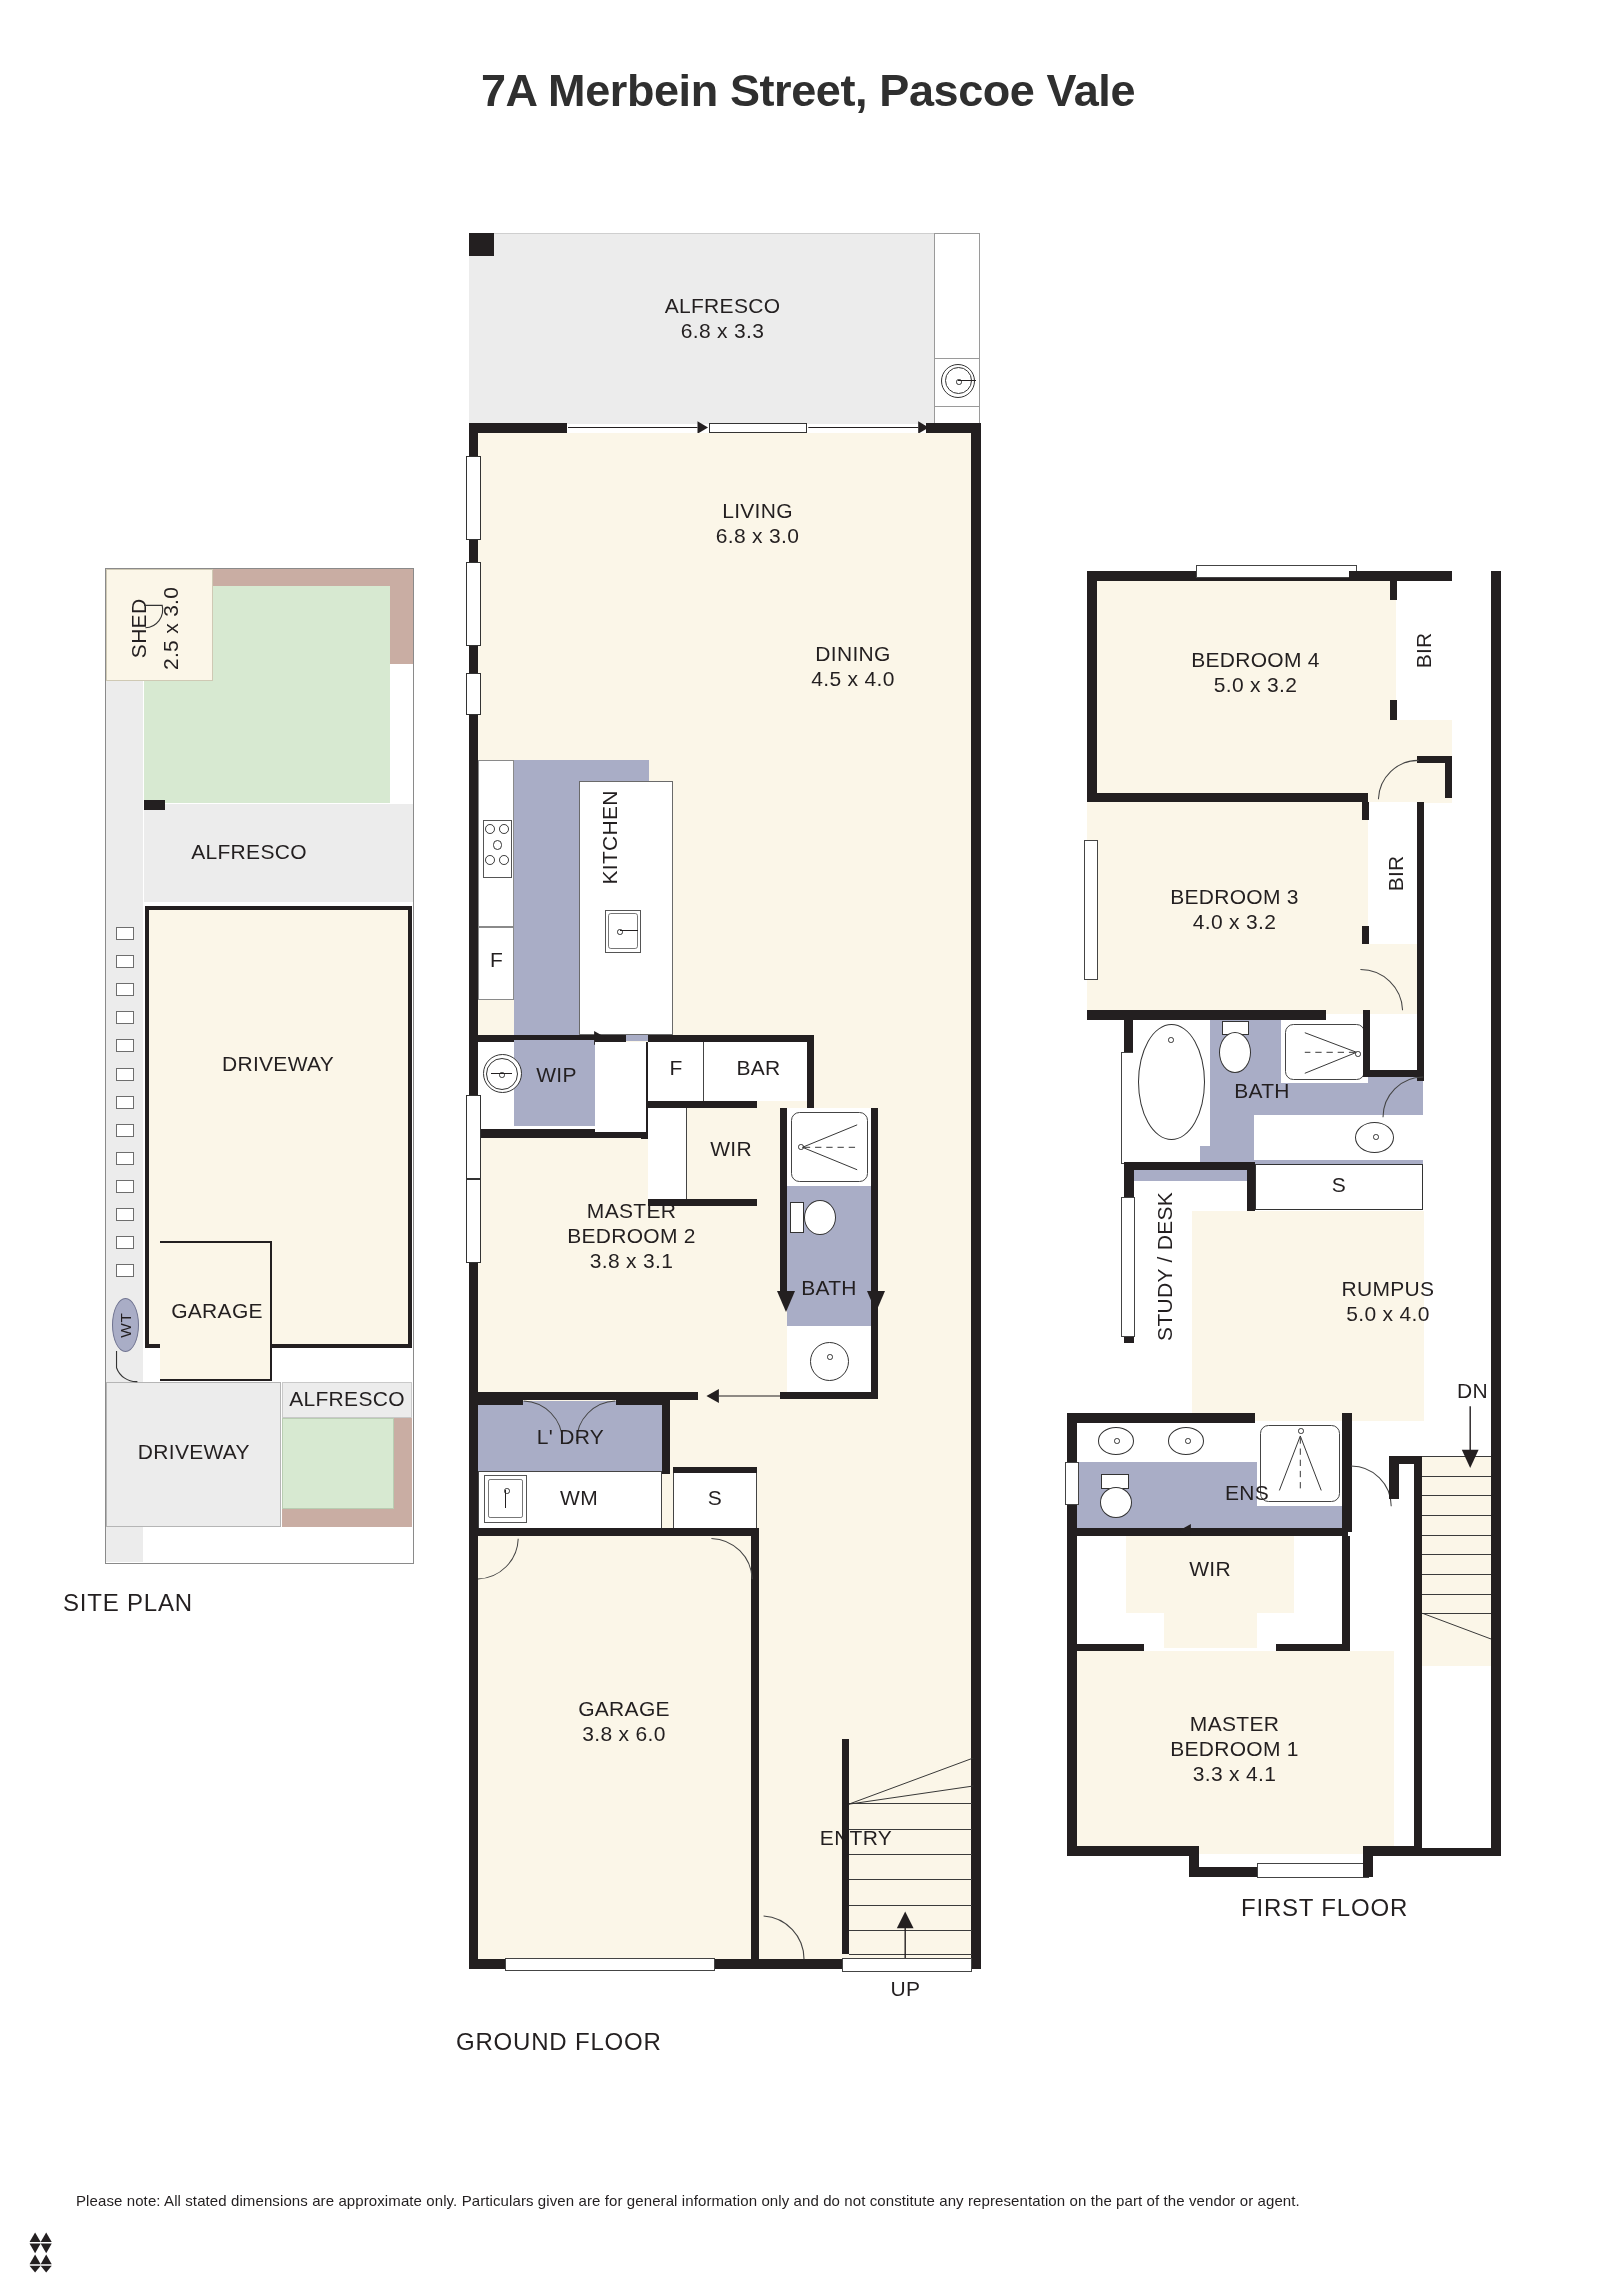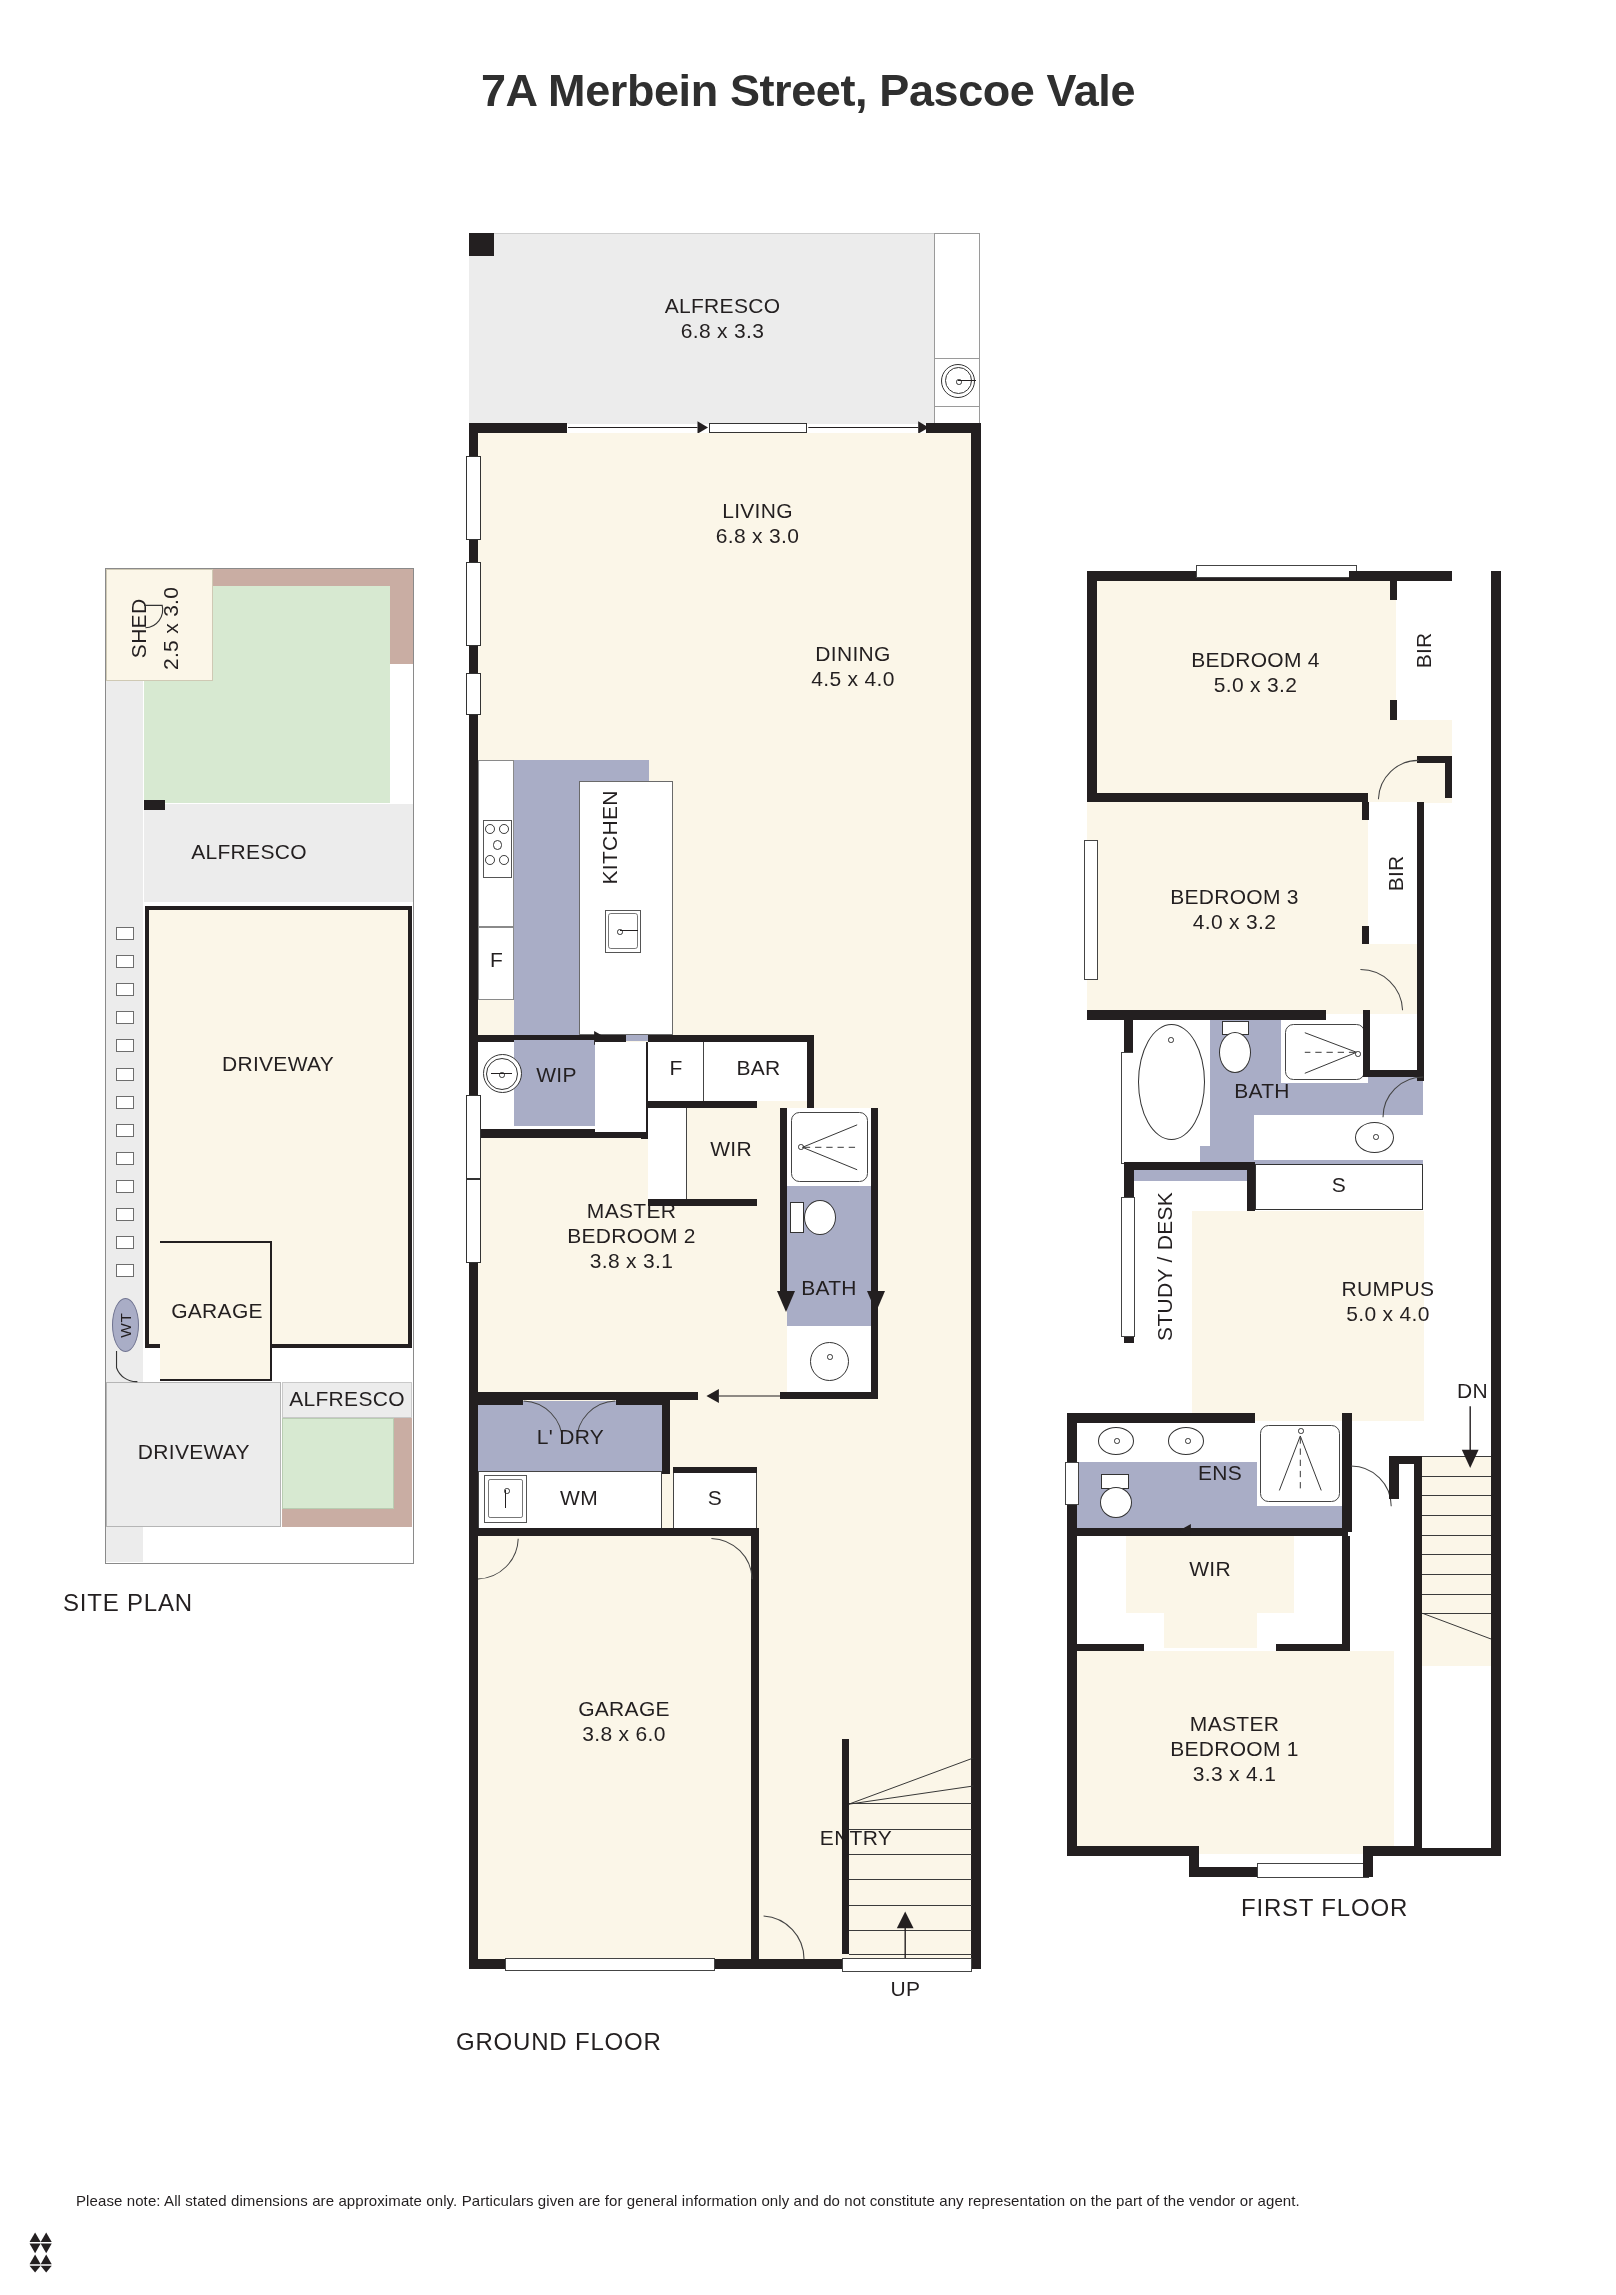--- a/index.html
+++ b/index.html
@@ -508,21 +508,21 @@
   <div class="fx fxr" style="left:194px;top:864px;width:80px;height:77px;border-color:#444;"></div>
   <svg style="position:absolute;left:191px;top:862px;" width="88" height="86" viewBox="0 0 126 122">
     <line x1="62" y1="18" x2="32" y2="96" stroke="#333" stroke-width="1.4"></line>
     <line x1="62" y1="18" x2="92" y2="96" stroke="#333" stroke-width="1.4"></line>
     <line x1="62" y1="20" x2="62" y2="96" stroke="#333" stroke-width="1.4" stroke-dasharray="9,7"></line>
   </svg>
   <div class="dot" style="left:232px;top:867px;"></div>
 
   <div class="fx" style="left:35px;top:913px;width:28px;height:15.4px;border-color:#333;"></div>
   <div class="ellipse" style="left:34px;top:926px;width:32px;height:31px;"></div>
-  <div class="lbl" style="left:105px;top:900px;width:98px;">
+  <div class="lbl" style="left:105px;top:920px;width:98px;text-align:right;">
     <span class="n">ENS</span>
   </div>
   <div class="fx" style="left:-1.4px;top:901px;width:14px;height:43px;border-color:#444;"></div>
   <div class="w" style="left:276px;top:852px;width:9.8px;height:119px;"></div>
   <div class="w" style="left:11.2px;top:967px;width:271px;height:8.4px;"></div>
   <div class="arrowline" style="left:112px;top:961px;">
     <svg width="70" height="18" viewBox="0 0 100 26">
         <line x1="100" y1="13" x2="18" y2="13" stroke="#231f20" stroke-width="1.6"></line>
         <polygon points="18,3 0,13 18,23" fill="#231f20"></polygon>
       </svg>

